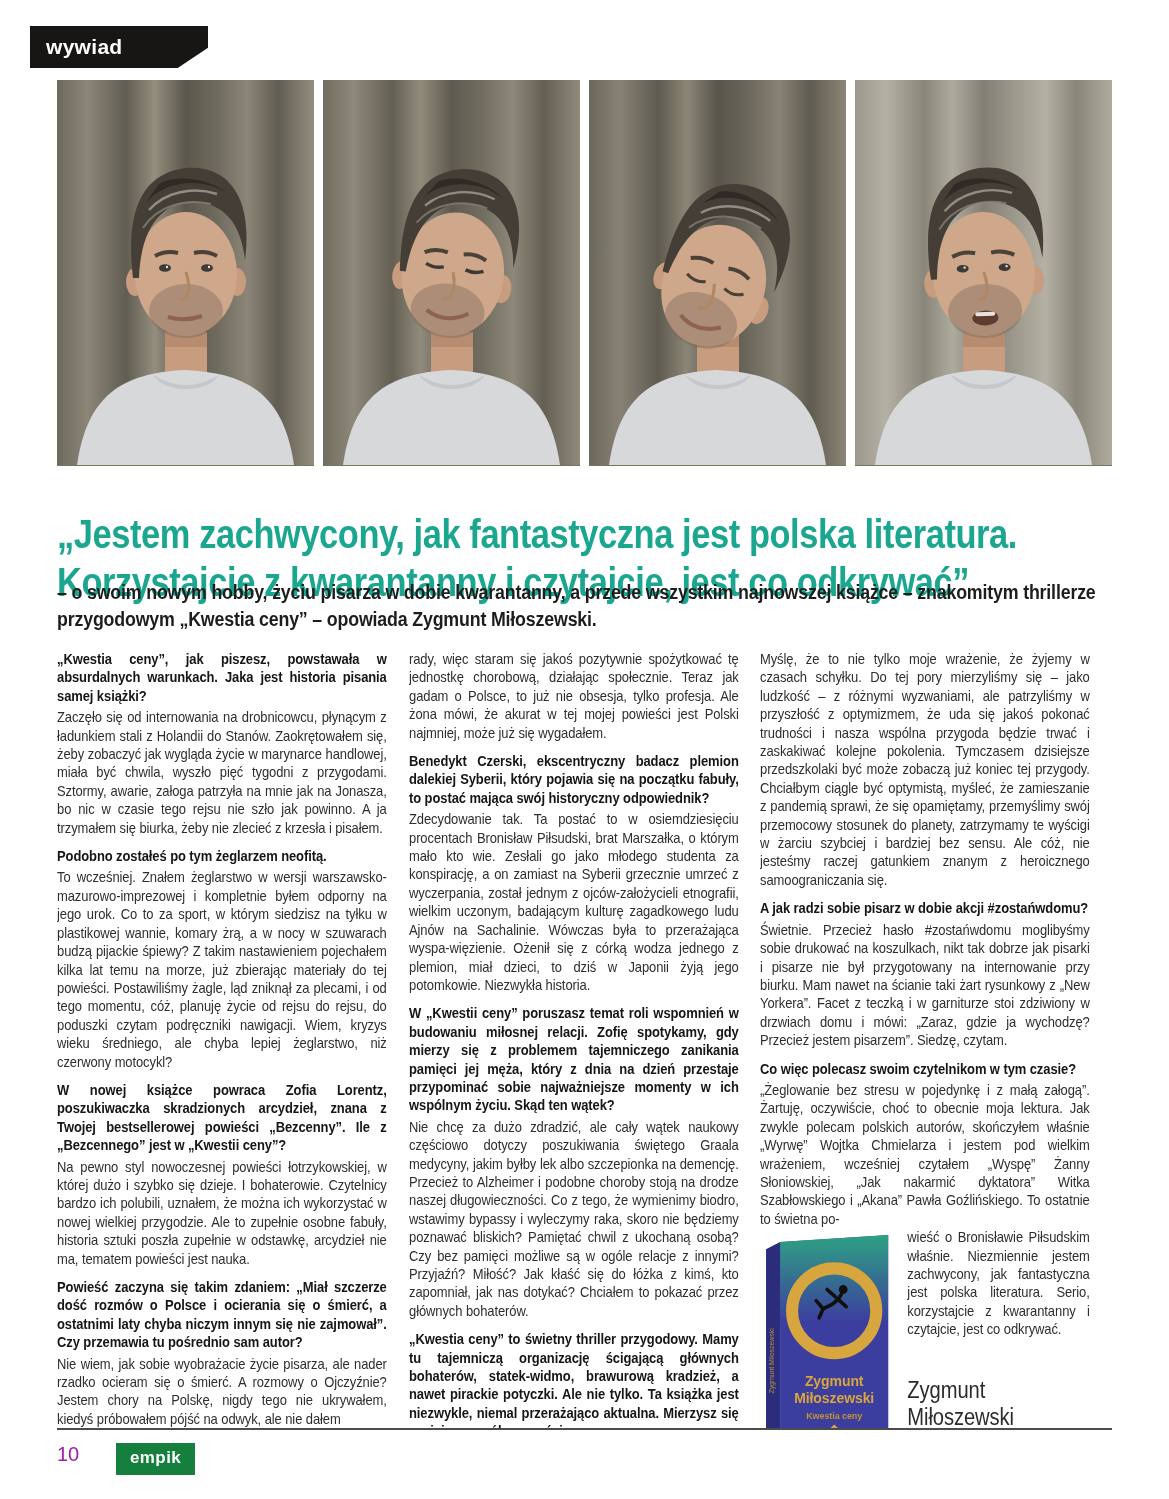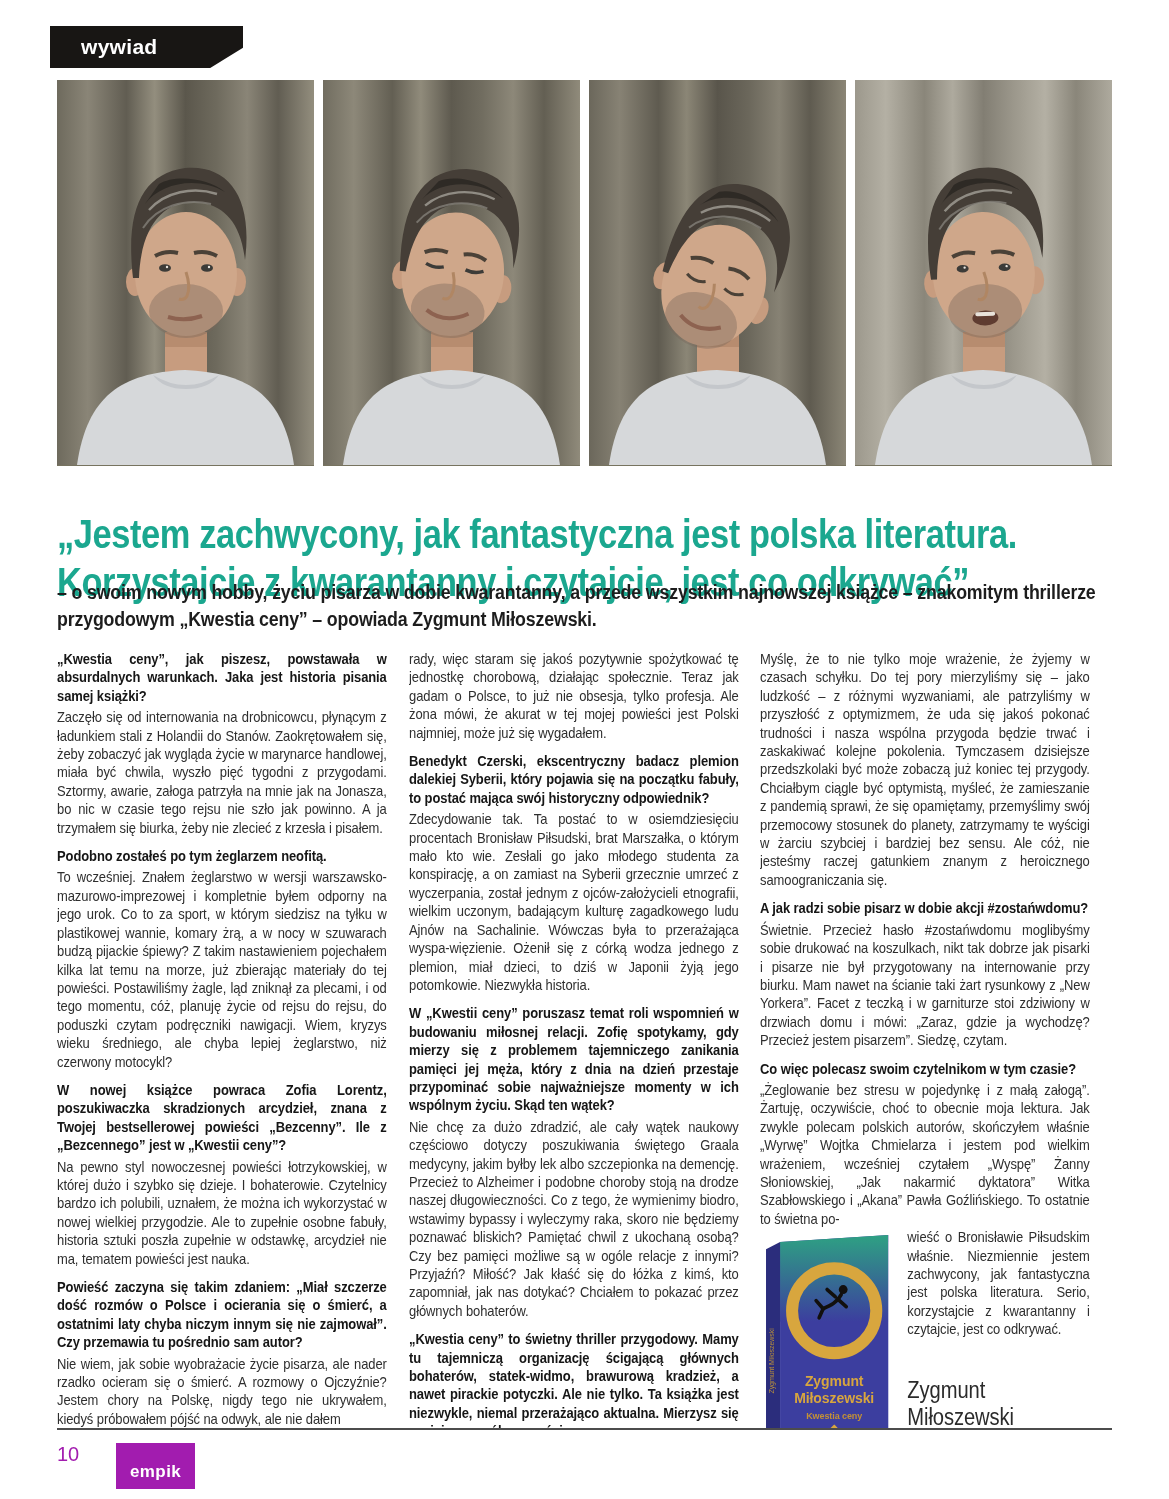--- a/index.html
+++ b/index.html
@@ -1,22 +1,22 @@
 <!DOCTYPE html>
 <html lang="pl"><head>
 <meta charset="utf-8">
 <style>
   html,body{margin:0;padding:0;background:#e8e8e8;}
   .page{position:relative;width:1169px;height:1499px;margin:0 auto;background:#ffffff;
         font-family:"Liberation Sans",sans-serif;color:#2e2e2e;overflow:hidden;}
 
   
   .tag{position:absolute;left:30px;top:26px;width:162px;height:42px;background:#181614;
-       color:#fff;font-weight:bold;font-size:21px;line-height:42px;padding-left:31px;
-       letter-spacing:.3px;clip-path:polygon(0 0,100% 0,100% 52%,83% 100%,0 100%);margin-left:20px;}
+       color:#fff;font-weight:bold;font-size:21px;line-height:42px;padding-left:16px;
+       letter-spacing:.3px;clip-path:polygon(0 0,100% 0,100% 52%,83% 100%,0 100%);}
 
   
   .photos{position:absolute;left:57px;top:80px;width:1055px;height:386px;
           display:grid;grid-template-columns:repeat(4,1fr);gap:9px;}
   .photo{margin:0;padding:0;overflow:hidden;background:#77735f;}
   .photo svg{display:block;}
 
   
   .headline{position:absolute;left:57px;top:483px;color:#1BA78F;font-weight:bold;
             font-size:41px;line-height:48px;letter-spacing:-.5px;white-space:nowrap;
@@ -43,22 +43,22 @@
   
   .book-wrap{overflow:visible;}
   .book-float{float:left;width:168px;height:236px;margin:4px 0 0 0;}
   .book-float svg{display:block;}
   .book-caption{margin-top:38px;line-height:27px;}
   .book-caption .author{font-size:23px;color:#2b2b2b;}
 
   
   .footer-rule{position:absolute;left:57px;top:1428px;width:1055px;border-top:2px solid #4c4c4c;}
   .page-number{position:absolute;left:57px;top:1443px;font-size:20px;color:#a21caf;}
-  .empik-logo{position:absolute;left:116px;top:1443px;background:#a21caf;color:#ffffff;
-              font-weight:bold;font-size:17px;padding:19px 14px 7px 14px;letter-spacing:.4px;}
+  .empik-logo{position:absolute;left:116px;top:1443px;background:#15803d;color:#ffffff;
+              font-weight:bold;font-size:17px;padding:5px 14px 7px 14px;letter-spacing:.4px;}
 </style>
 </head>
 <body>
 
 <div class="page">
 
   <div class="tag">wywiad</div>
 
   <div class="photos">
     <figure class="photo">

